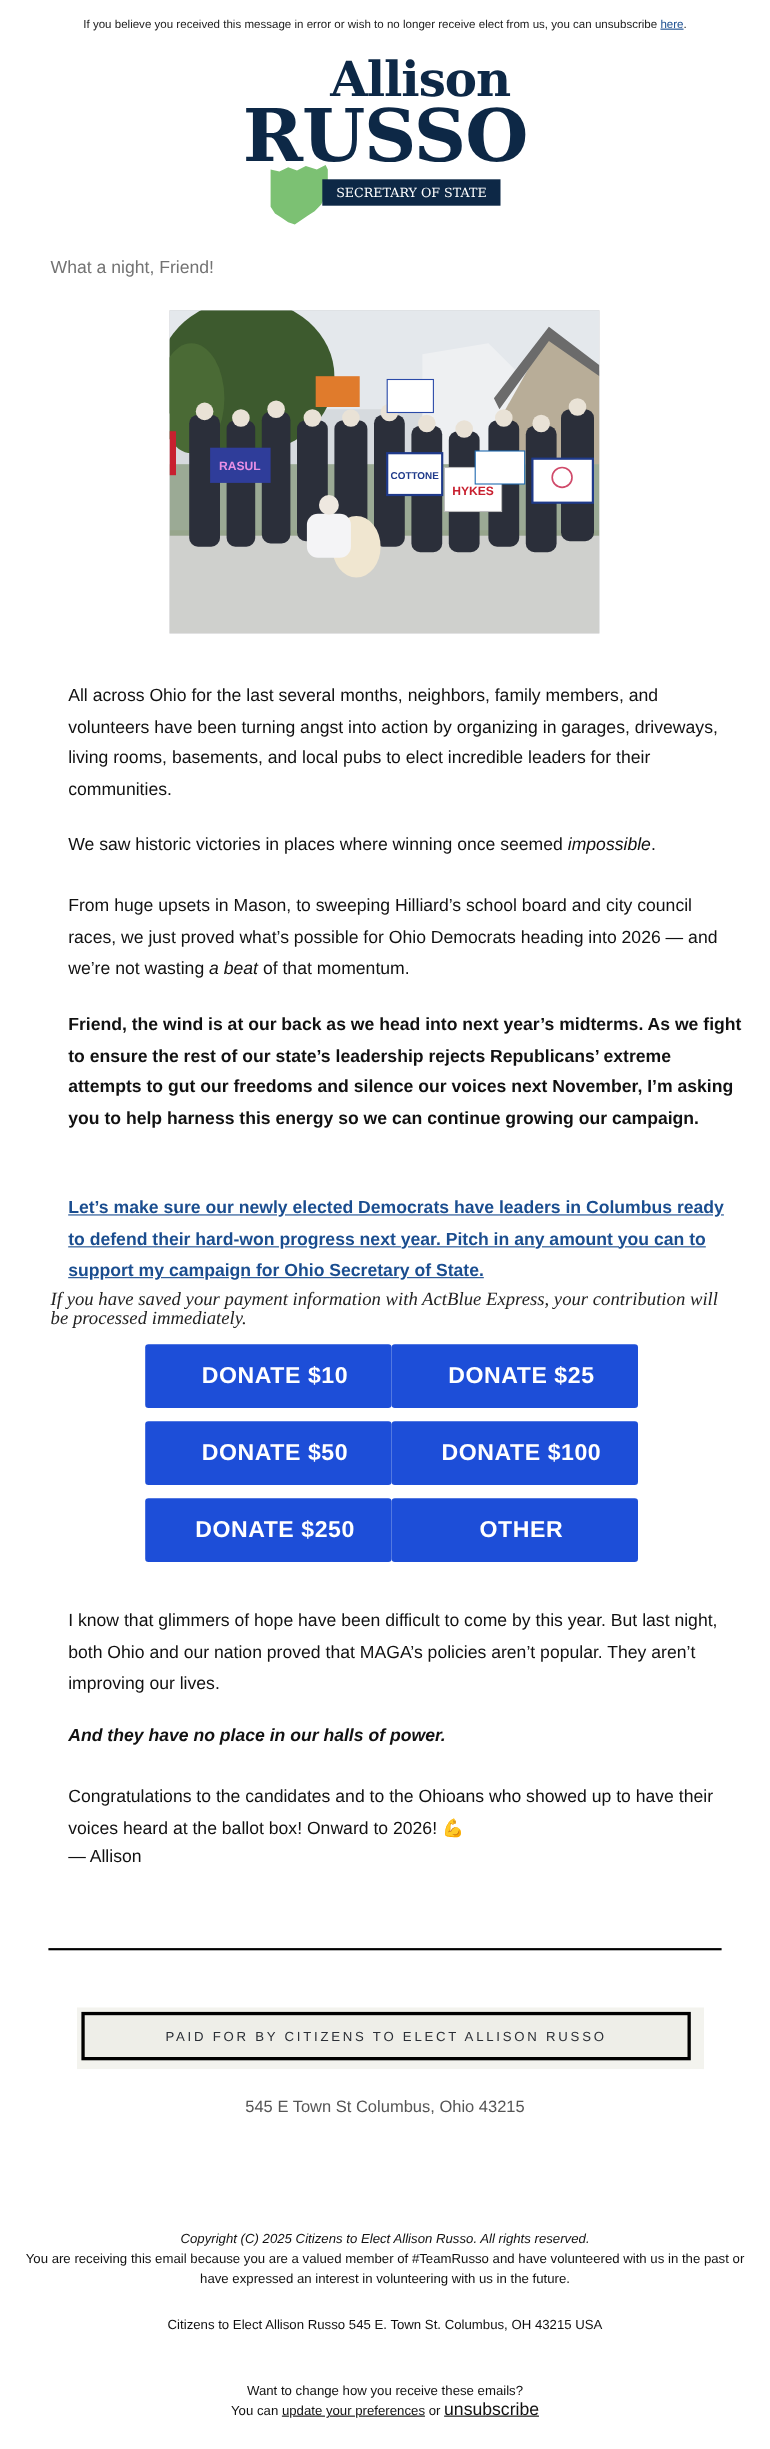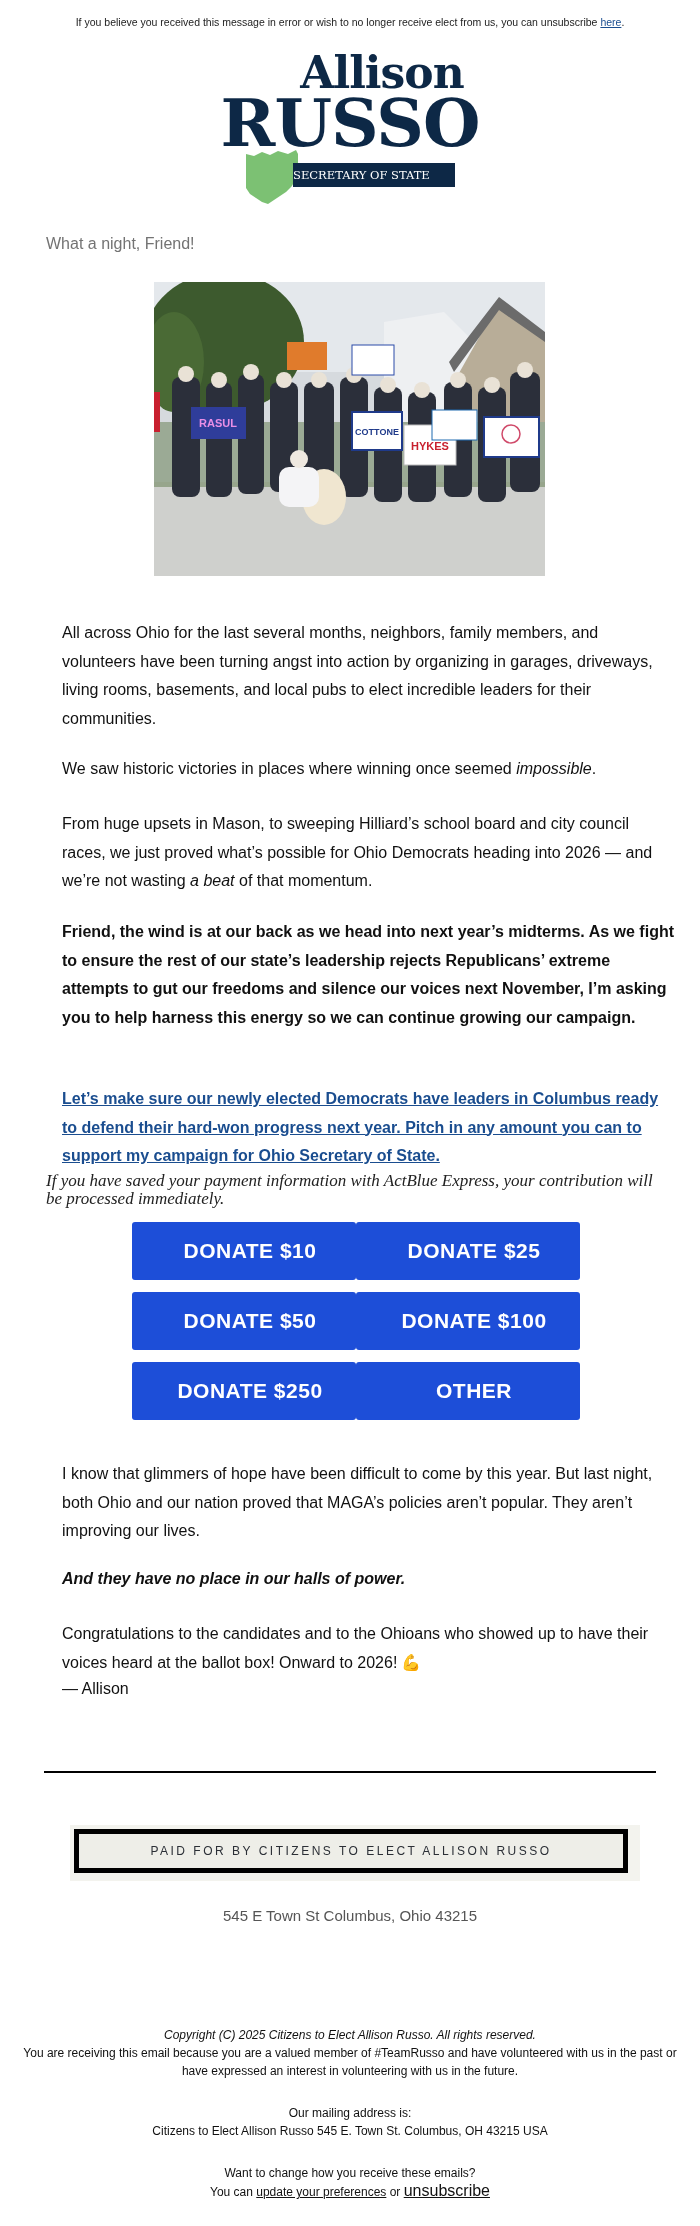--- a/index.html
+++ b/index.html
@@ -4,37 +4,37 @@
 <style>
   html, body { margin:0; padding:0; background:#ffffff; }
   body { width:700px; height:2226px; position:relative; overflow:hidden; font-family:"Liberation Sans", sans-serif; color:#111; }
   .abs { position:absolute; }
   .preheader { top:16px; left:0; width:700px; text-align:center; font-size:10.5px; color:#222; }
   .preheader a { color:#1a4d8f; text-decoration:underline; }
 
   .logo-allison { top:46px; left:0; width:700px; text-align:center; font-family:"DejaVu Serif", serif; font-weight:bold; font-size:44px; color:#0d2846; letter-spacing:-1px; line-height:54px;padding-left:32px; }
   .logo-russo { top:90px; left:0; width:700px; text-align:center; font-family:"DejaVu Serif", serif; font-weight:bold; font-size:66px; color:#0d2846; letter-spacing:-1px; line-height:66px; }
   .logo-ohio { top:148px; left:244px; width:58px; height:58px; }
-  .logo-banner { top:163px; left:293px; width:162px; height:24px; background:#0d2846; color:#fff; font-family:"DejaVu Serif", serif; font-size:11.5px; line-height:24px; }
+  .logo-banner { top:163px; left:293px; width:162px; height:24px; background:#0d2846; color:#fff; font-family:"DejaVu Serif", serif; font-size:11.5px; line-height:24px; text-align:center; }
 
   .greeting { top:235px; left:46px; font-size:16px; color:#737373; }
 
   .photo { top:282px; left:154px; width:391px; height:294px; overflow:hidden; background:#d9dadb; }
 
   .body-text { left:46px; width:612px; font-size:16px; line-height:28.5px; color:#111; margin:16px; }
   .bold { font-weight:bold; }
   .cta-link { color:#1a4d8f; font-weight:bold; text-decoration:underline; }
   .disclaimer { top:1172px; left:46px; width:612px; text-align:left; font-family:"Liberation Serif", serif; font-style:italic; font-size:17px; line-height:18px; color:#222; }
 
   .donate-btn { width:212px; height:58px; background:#1d4ed8; border-radius:3px; color:#fff; font-family:"Liberation Sans", sans-serif; font-weight:bold; font-size:21px; display:flex; align-items:center; justify-content:center; letter-spacing:0.5px; cursor:pointer;padding-left:12px; }
 
   .divider { top:1771px; left:44px; width:612px; height:2px; background:#000; }
 
   .paid-outer { top:1825px; left:70px; width:570px; height:56px; background:#f3f3ee; }
-  .paid-inner { top:1829px; left:74px; width:554px; height:44px; border:5px solid #000000; background:#eeeee8; box-sizing:border-box; display:flex; align-items:center; justify-content:center; font-size:12px; letter-spacing:2.5px; color:#2b2f36; }
+  .paid-inner { top:1829px; left:74px; width:554px; height:44px; border:3px solid #000000; background:#eeeee8; box-sizing:border-box; display:flex; align-items:center; justify-content:center; font-size:12px; letter-spacing:2.5px; color:#2b2f36; }
 
   .org-name { top:1905px; left:0; width:700px; text-align:center; font-size:15px; color:#555; line-height:22px; }
 
   .footer { left:0; width:700px; text-align:center; font-size:12px; color:#111; line-height:18px; }
   .footer a { color:#111; text-decoration:underline; }
   .unsub-big { font-size:16px; color:#111; text-decoration:none; }
 </style>
 </head>
 <body>
 
@@ -141,20 +141,19 @@
 <div class="abs org-name">
   <div>545 E Town St Columbus, Ohio 43215</div>
 </div>
 
 <div class="abs footer" style="top:2026px;">
   <div style="font-style:italic;">Copyright (C) 2025 Citizens to Elect Allison Russo. All rights reserved.</div>
   <div style="padding:0 20px;">You are receiving this email because you are a valued member of #TeamRusso and have volunteered with us in the past or have expressed an interest in volunteering with us in the future.</div>
 </div>
 
 <div class="abs footer" style="top:2104px;">
-  <div>Our mailing address is:</div>
   <div>Citizens to Elect Allison Russo 545 E. Town St. Columbus, OH 43215 USA</div>
 </div>
 
 <div class="abs footer" style="top:2164px;">
   <div>Want to change how you receive these emails?</div>
   <div><span>You can </span><a href="#">update your preferences</a><span> or </span><a href="#" class="unsub-big">unsubscribe</a></div>
 </div>
 
 </body></html>

